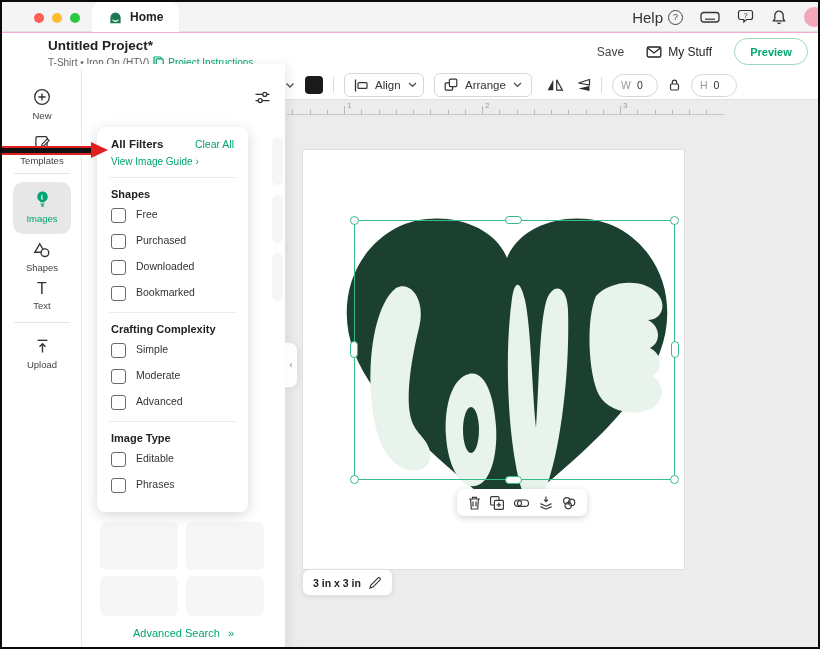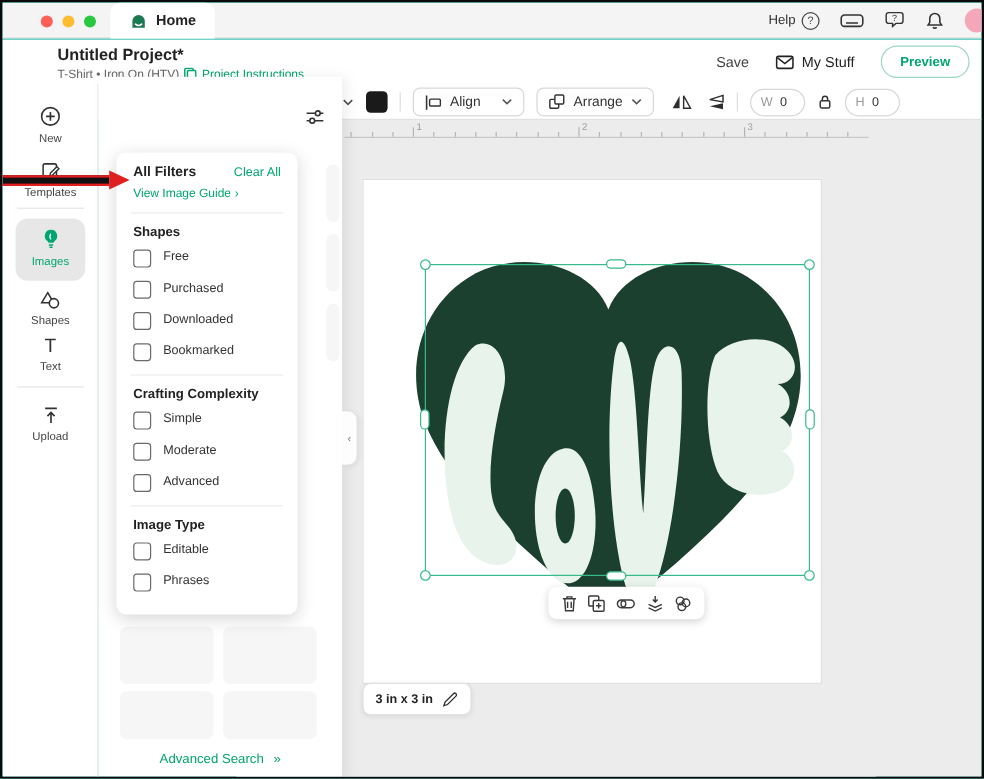--- a/index.html
+++ b/index.html
@@ -1,27 +1,27 @@
 <!DOCTYPE html>
 <html><head>
 <meta charset="utf-8">
 <style>
   html,body{margin:0;padding:0;background:#fff;}
   *{box-sizing:border-box;font-family:"Liberation Sans",sans-serif;}
-  .screen{position:relative;width:820px;height:649px;border:2px solid #0a0a0a;background:#14b8a6;overflow:hidden;}
+  .screen{position:relative;width:820px;height:649px;border:2px solid #0a0a0a;background:#f9a8d4;overflow:hidden;}
 
   
   .titlebar{position:absolute;left:0;top:0;width:816px;height:30px;background:#f4f4f4;border-bottom:1px solid #e3e3e3;}
   .lights{position:absolute;left:32px;top:11px;display:flex;gap:8px;}
   .light{width:10px;height:10px;border-radius:50%;}
   .tab{position:absolute;top:0;height:30px;display:flex;align-items:center;gap:7px;padding:0 16px;font-size:12px;}
   .tab.home{left:90px;background:#fff;border-radius:9px 9px 0 0;font-weight:bold;color:#222;}
   .tab.canvas{left:195px;color:#9a9a9a;}
   .tb-right{position:absolute;right:8px;top:0;height:30px;display:flex;align-items:center;gap:17px;}
-  .help-lbl{font-size:11px;color:#333;}
+  .help-lbl{font-size:15px;color:#333;}
   .qcircle{width:15px;height:15px;border:1.2px solid #444;border-radius:50%;font-size:9px;color:#444;display:inline-flex;align-items:center;justify-content:center;}
   .avatar{width:20px;height:20px;border-radius:50%;background:#f3a7b8;margin-right:-14px;}
 
   
   .header{position:absolute;left:0;top:31px;width:816px;height:37px;background:#fff;}
   .proj-title{position:absolute;left:46px;top:5px;font-size:13.5px;font-weight:bold;color:#222;}
   .proj-sub{position:absolute;left:46px;top:23px;font-size:10px;color:#666;display:flex;align-items:center;gap:4px;}
   .green-link{color:#00a571;cursor:pointer;}
   .hdr-right{position:absolute;right:10px;top:0;height:37px;display:flex;align-items:center;gap:22px;}
   .save-lbl{font-size:12px;color:#444;}
@@ -171,21 +171,21 @@
 
   <div class="toolbar">
     <div class="toolbar-inner">
       <span class="icon">
         <svg width="10" height="7" viewBox="0 0 10 7">
             <path d="M1.5 1.5L5 5l3.5-3.5" fill="none" stroke="#555" stroke-width="1.4"></path>
           </svg>
       </span>
       <span class="swatch"></span>
       <span class="tb-sep"></span>
-      <span class="dd" style="width:93px">
+      <span class="dd" style="width:80px">
         <span class="icon">
           <svg width="14" height="13" viewBox="0 0 14 13">
               <path d="M1.5 .5v12" stroke="#333" stroke-width="1.3"></path>
               <rect x="4" y="3.6" width="9" height="5.8" rx="1" fill="none" stroke="#333" stroke-width="1.2"></rect>
             </svg>
         </span>
         <span>Align</span>
         <span class="icon" style="margin-left:auto">
           <svg width="9" height="6" viewBox="0 0 9 6">
               <path d="M1 1l3.5 3.3L8 1" fill="none" stroke="#555" stroke-width="1.3"></path>

